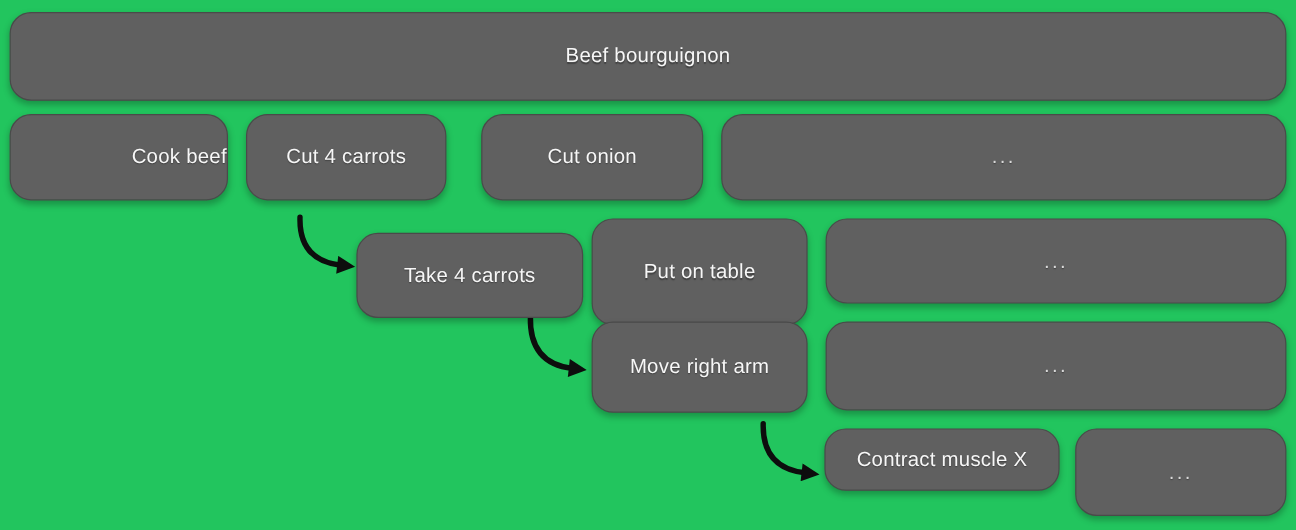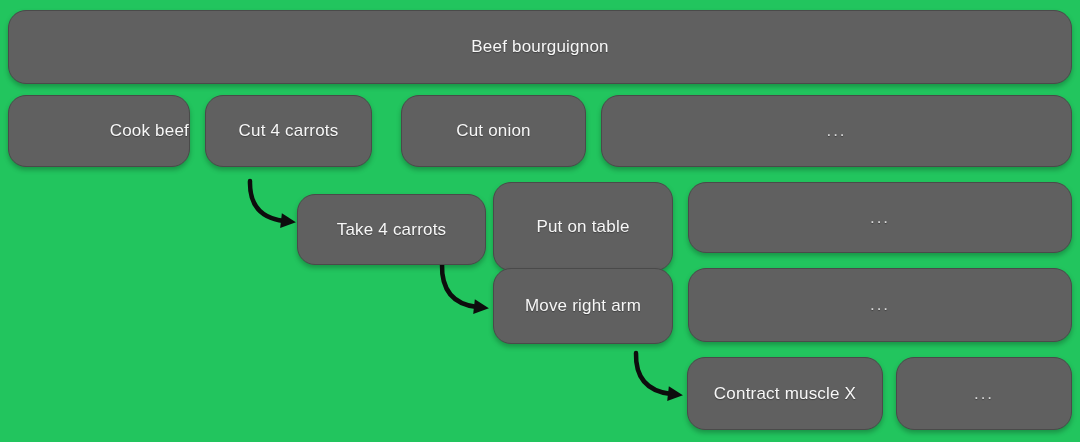--- a/index.html
+++ b/index.html
@@ -86,20 +86,20 @@
       </div>
       <div class="task-box ellipsis" style="left: 688px; top: 182px; width: 384px; height: 71px;">
         <span class="label">...</span>
       </div>
       <div class="task-box" style="left: 493px; top: 268px; width: 180px; height: 76px;">
         <span class="label">Move right arm</span>
       </div>
       <div class="task-box ellipsis" style="left: 688px; top: 268px; width: 384px; height: 74px;">
         <span class="label">...</span>
       </div>
-      <div class="task-box" style="left: 687px; top: 357px; width: 196px; height: 73px;">
+      <div class="task-box" style="left: 687px; top: 357px; width: 196px; height: 52px;">
         <span class="label">Contract muscle X</span>
       </div>
       <div class="task-box ellipsis" style="left: 896px; top: 357px; width: 176px; height: 73px;">
         <span class="label">...</span>
       </div>
     </div>
 </div>
 
 </body></html>

